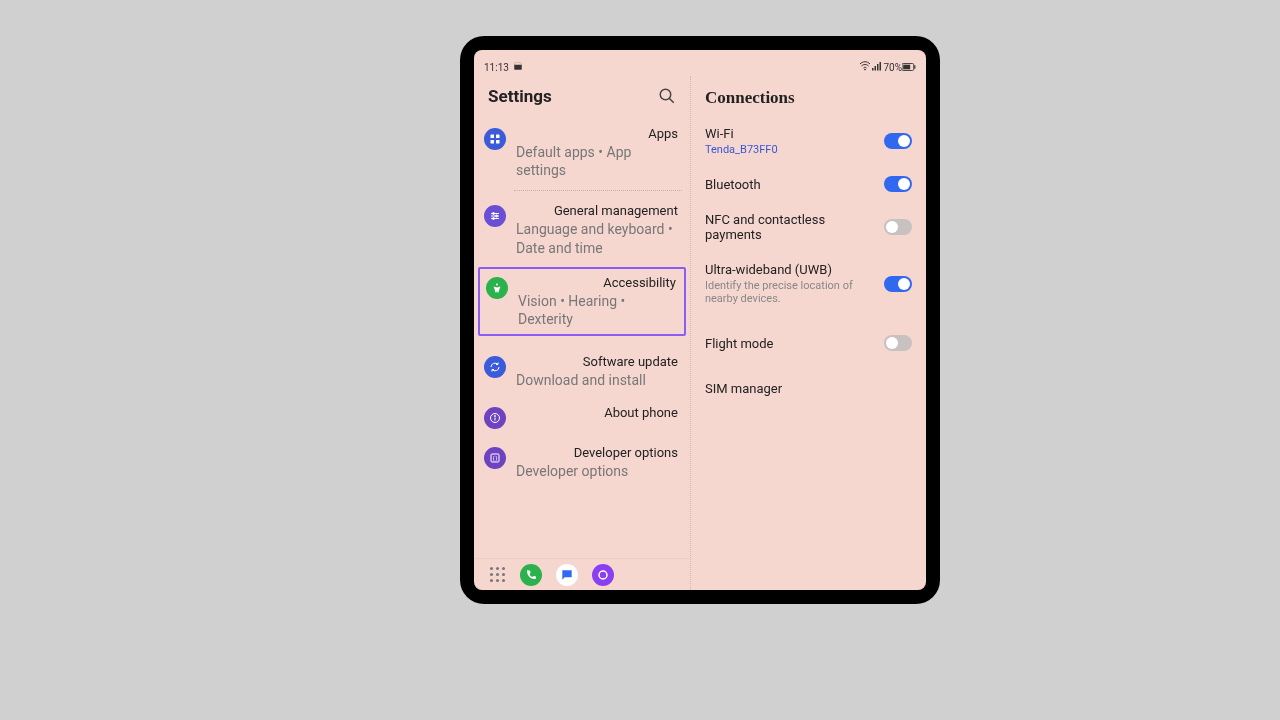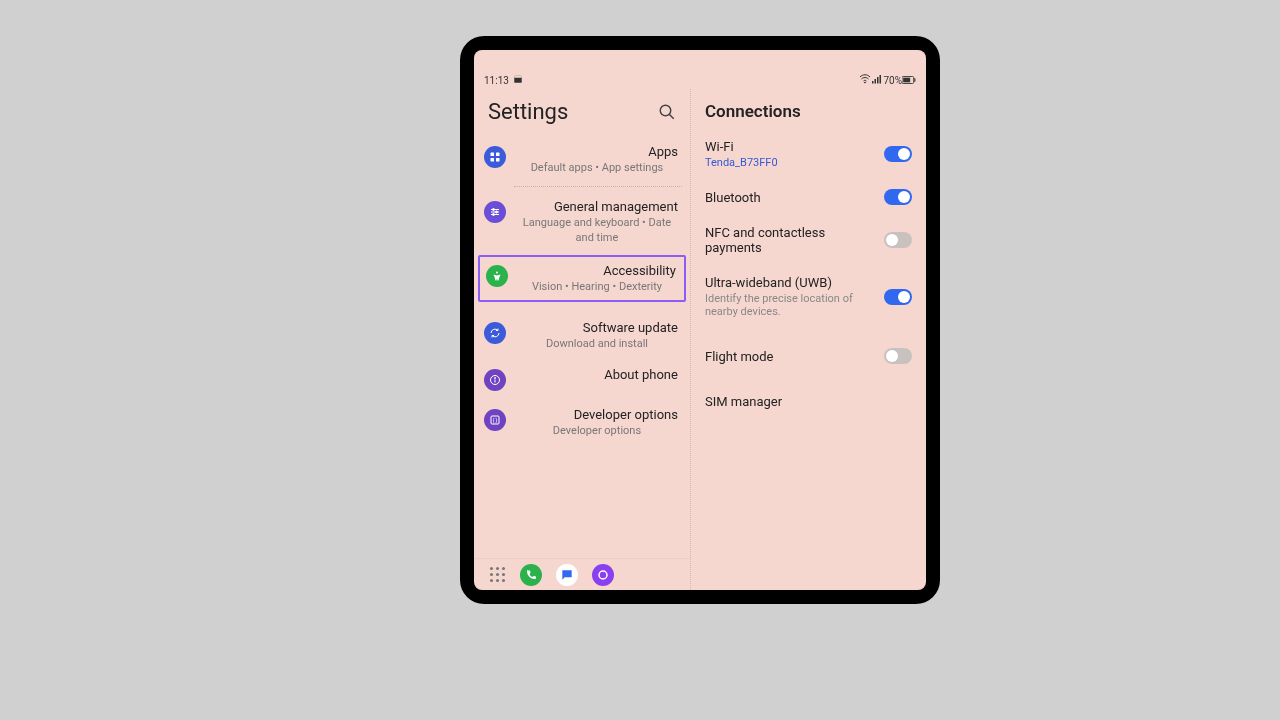--- a/index.html
+++ b/index.html
@@ -28,21 +28,21 @@
     border-radius: 8px;
     overflow: hidden;
     position: relative;
     display: flex;
     flex-direction: column;
   }
   .status-bar {
     display: flex;
     justify-content: space-between;
     align-items: center;
-    padding: 23px 10px 2px 10px;
+    padding: 10px 10px 2px 10px;
     font-size: 10px;
     color: #333;
   }
   .status-left { display: flex; align-items: center; gap: 4px; }
   .status-right { display: flex; align-items: center; gap: 0; }
   .content {
     flex: 1;
     display: flex;
     overflow: hidden;
   }
@@ -57,22 +57,22 @@
     display: flex;
     flex-direction: column;
   }
   .pane-header {
     display: flex;
     align-items: center;
     justify-content: space-between;
     padding: 10px 14px 12px 14px;
   }
   .pane-title {
-    font-size: 22px;
-    font-weight: 400;
+    font-size: 17px;
+    font-weight: 700;
     color: #222;
   }
   .search-ico {
     width: 18px; height: 18px;
   }
   .list {
     flex: 1;
     overflow: hidden;
   }
   .list-item {
@@ -108,27 +108,27 @@
   .ic-orange { background: #f39c12; }
   .ic-dpurple { background: #6f42c1; }
   .item-text { flex: 1; min-width: 0; }
   .item-title {
     font-size: 13px;
     color: #222;
     margin-bottom: 2px;
     text-align: right;
   }
   .item-sub {
-    font-size: 11px;
+    font-size: 14px;
     color: #777;
     line-height: 1.3;
-    text-align: center;
   }
   .right-header {
     padding: 12px 29px 8px 14px;
+    font-family: Liberation Serif, serif;
   }
   .right-title {
     font-size: 17px;
     font-weight: 600;
     color: #222;
   }
   .conn-item {
     display: flex;
     align-items: center;
     justify-content: space-between;

